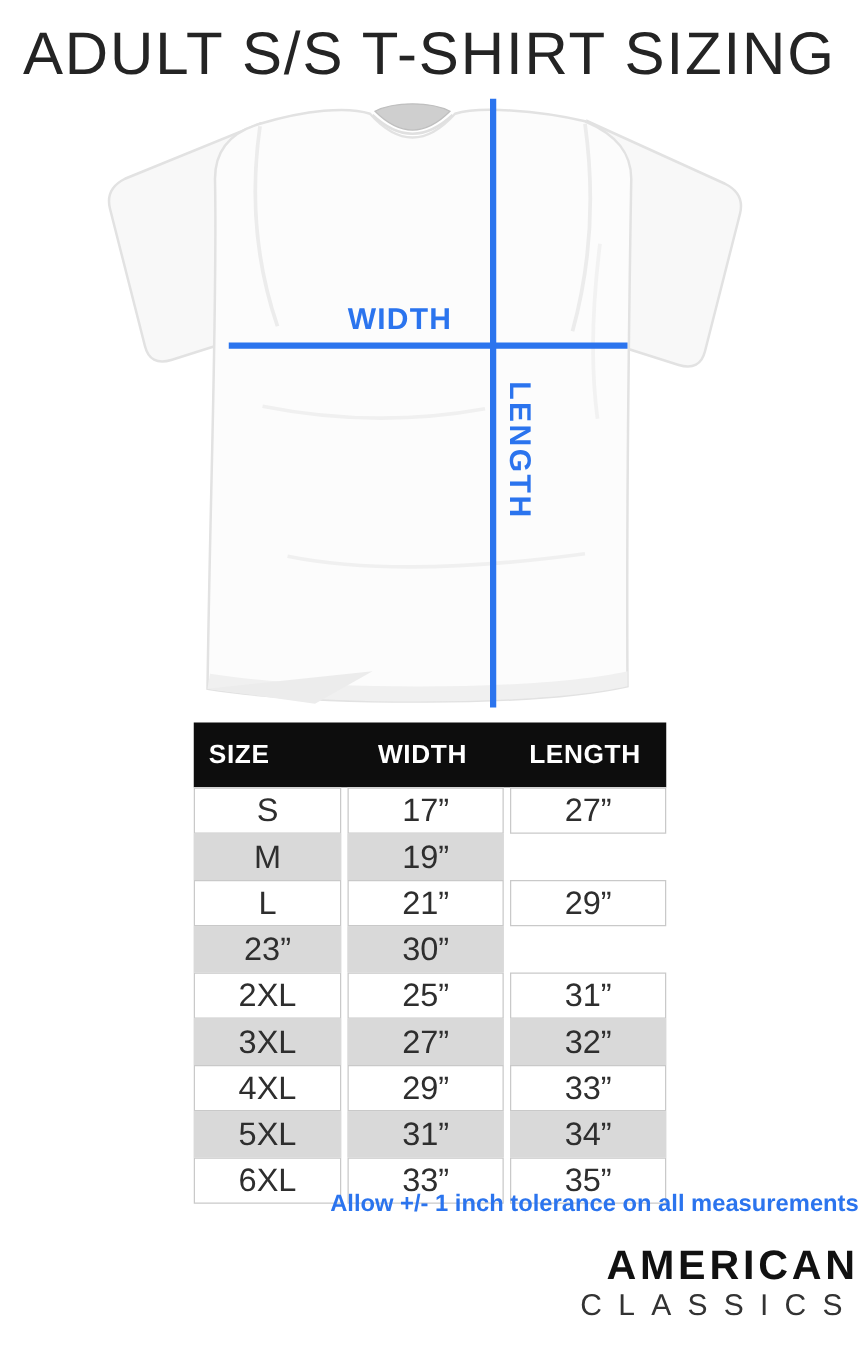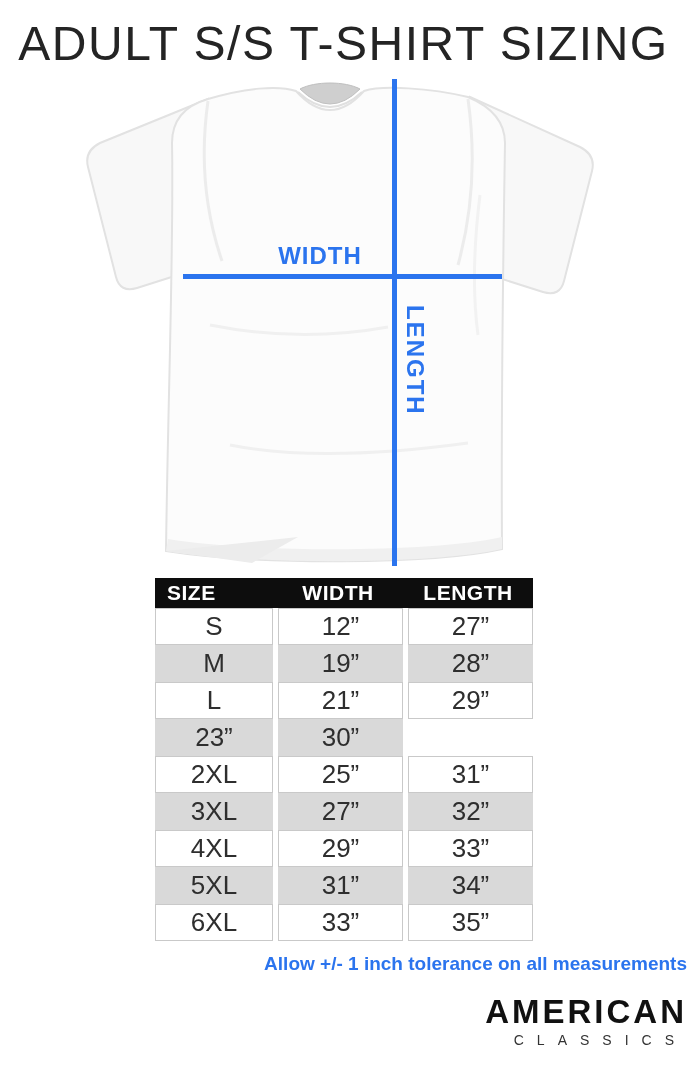--- a/index.html
+++ b/index.html
@@ -39,21 +39,21 @@
     position:absolute;left:401px;top:305px;
     writing-mode:vertical-rl;
     font-size:24px;font-weight:700;letter-spacing:2px;
     color:var(--accent);
   }
   .table{
     position:absolute;top:578px;left:155px;width:378px;
   }
   .thead{
     display:grid;grid-template-columns:118px 130px 130px;
-    height:30px;align-items:center;
+    height:52px;align-items:center;
     background:var(--header-bg);color:#ffffff;
   }
   .hcell{
     text-align:center;
     font-size:21px;font-weight:700;letter-spacing:0.5px;
   }
   .hcell.h-size{text-align:left;padding-left:12px;}
   .tbody{background:#ffffff;}
   .trow{
     display:grid;grid-template-columns:118px 125px 125px;
@@ -71,21 +71,21 @@
     font-size:19px;font-weight:700;
     color:var(--accent);
   }
   .brand{position:absolute;top:995px;left:0;width:100%;text-align:right;}
   .brand-name{
     font-size:33px;font-weight:800;letter-spacing:3px;
     color:#111111;line-height:1;
   }
   .brand-sub{
     margin-top:5px;
-    font-size:14px;font-weight:400;letter-spacing:13px;text-indent:13px;
+    font-size:24px;font-weight:400;letter-spacing:13px;text-indent:13px;
     color:#333333;line-height:1;
   }
 </style>
 </head>
 <body>
 
 <div id="page">
 
   <h1 class="title">ADULT S/S T-SHIRT SIZING</h1>
 
@@ -126,27 +126,26 @@
 
   <div class="table">
     <div class="thead">
       <div class="hcell h-size">SIZE</div>
       <div class="hcell">WIDTH</div>
       <div class="hcell">LENGTH</div>
     </div>
     <div class="tbody">
         <div class="trow">
           <div class="tcell">S</div>
-          <div class="tcell">12”</div>
+          <div class="tcell">17”</div>
           <div class="tcell">27”</div>
         </div>
         <div class="trow alt">
           <div class="tcell">M</div>
           <div class="tcell">19”</div>
-          <div class="tcell">28”</div>
         </div>
         <div class="trow">
           <div class="tcell">L</div>
           <div class="tcell">21”</div>
           <div class="tcell">29”</div>
         </div>
         <div class="trow alt">
           <div class="tcell">23”</div>
           <div class="tcell">30”</div>
         </div>

